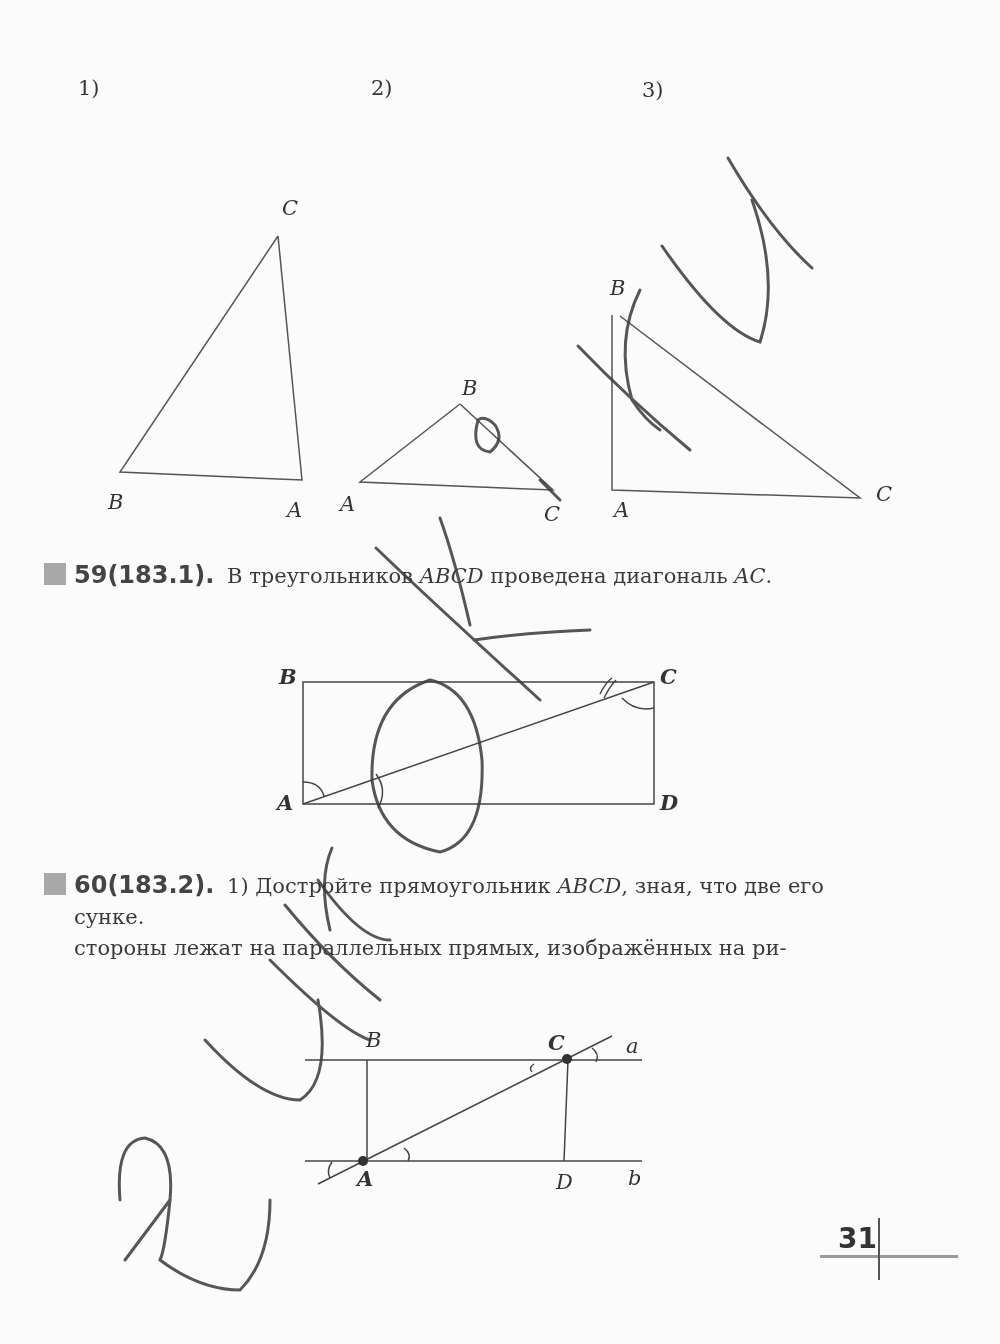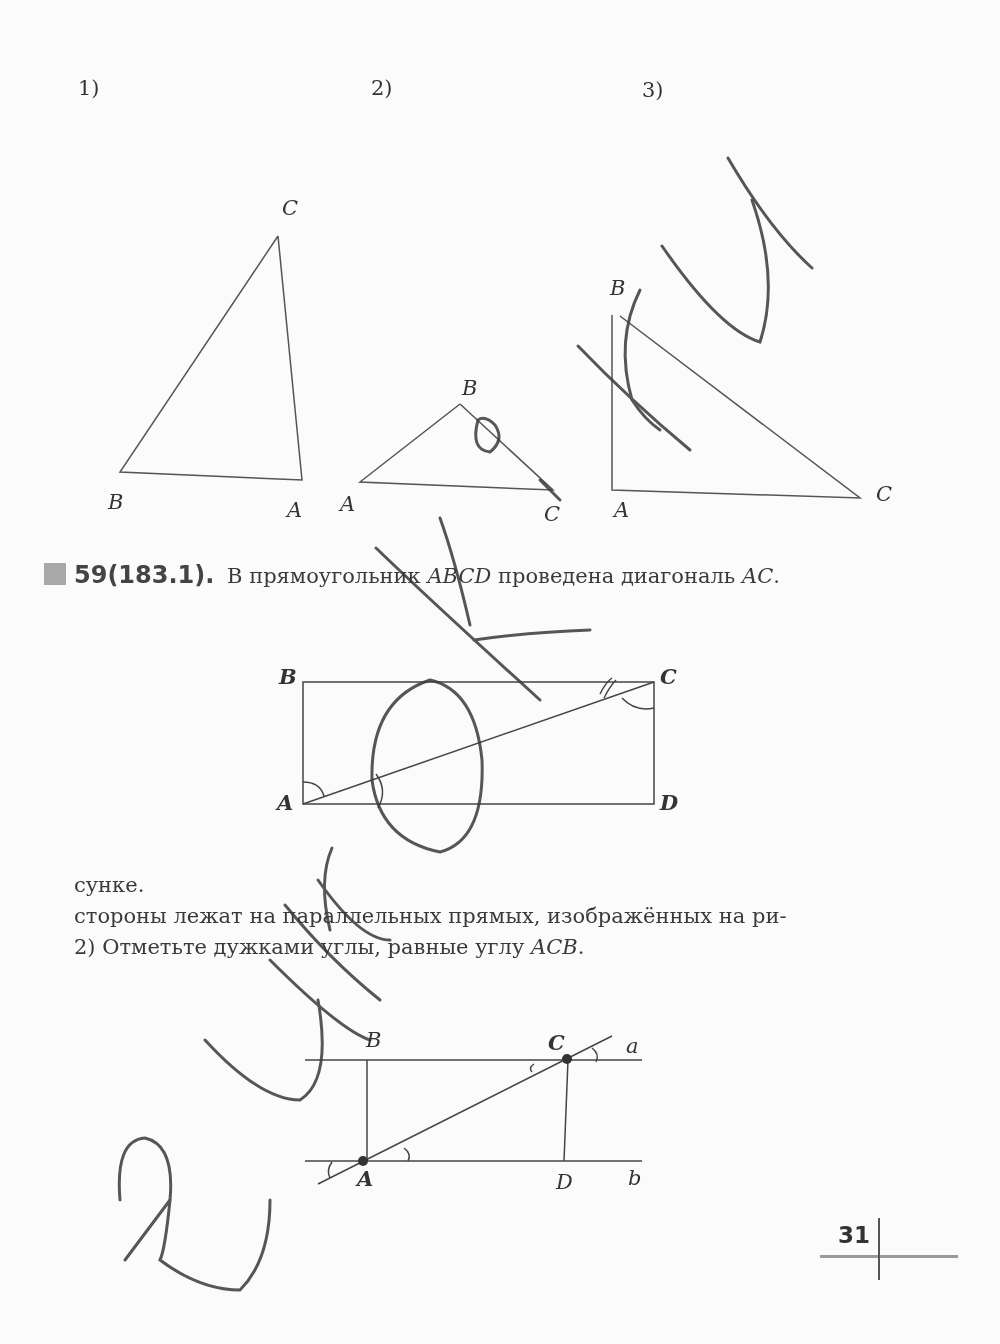--- a/index.html
+++ b/index.html
@@ -11,21 +11,21 @@
   }
   .abs { position: absolute; }
   .fig-label { font-family: "DejaVu Serif", serif; font-size: 21px; color: #333; }
   .task { position: absolute; left: 44px; width: 850px; font-size: 21px; line-height: 31px; color: #3a3a3a; }
   .task .line { white-space: nowrap; display: block; }
   .task .indent { padding-left: 30px; }
   .marker { display: inline-block; width: 22px; height: 22px; background: #a8a8a8; vertical-align: -2px; margin-right: 8px; }
   .num { font-family: "DejaVu Sans", sans-serif; font-weight: bold; font-size: 24px; color: #444; margin-right: 6px; margin-top: 11px; }
   .it { font-style: italic; }
   svg { position: absolute; left: 0; top: 0; }
-  .page-num { position: absolute; left: 838px; top: 1222px; font-family: "DejaVu Sans", sans-serif; font-weight: bold; font-size: 23px; color: #333; }
+  .page-num { position: absolute; left: 838px; top: 1222px; font-family: "DejaVu Sans", sans-serif; font-weight: bold; font-size: 28px; color: #333; }
 </style>
 </head>
 <body>
 
 <div class="abs fig-label" style="left:78px;top:76px;">1)</div>
 <div class="abs fig-label" style="left:371px;top:76px;">2)</div>
 <div class="abs fig-label" style="left:642px;top:78px;">3)</div>
 
 <svg width="1000" height="1344" viewBox="0 0 1000 1344">
 
@@ -91,39 +91,40 @@
 <div class="abs fig-label it" style="left:462px;top:376px;">B</div>
 <div class="abs fig-label it" style="left:340px;top:492px;">A</div>
 <div class="abs fig-label it" style="left:544px;top:502px;">C</div>
 <div class="abs fig-label it" style="left:610px;top:276px;">B</div>
 <div class="abs fig-label it" style="left:614px;top:498px;">A</div>
 <div class="abs fig-label it" style="left:876px;top:482px;">C</div>
 
 <div class="task" style="top:560px;">
   <span class="line">
     <span class="marker"></span><span class="num">59(183.1).</span>
-    <span>В прямоугольник</span>
+    <span>В треугольников</span>
     <span class="it">ABCD</span>
     <span>проведена диагональ</span>
     <span class="it">AC</span><span>.</span>
   </span>
 </div>
 
 <div class="abs fig-label it" style="left:279px;top:664px;font-weight:bold;">B</div>
 <div class="abs fig-label it" style="left:660px;top:664px;font-weight:bold;">C</div>
 <div class="abs fig-label it" style="left:277px;top:790px;font-weight:bold;">A</div>
 <div class="abs fig-label it" style="left:660px;top:790px;font-weight:bold;">D</div>
 
 <div class="task" style="top:870px;">
+  <span class="line">
+    <span class="marker"></span><span class="num">60(183.2).</span>
+    <span>1) Достройте прямоугольник</span>
+    <span class="it">ABCD</span><span>, зная, что две его</span>
+  </span>
   <span class="line indent">сунке.</span>
   <span class="line indent">стороны лежат на параллельных прямых, изображённых на ри-</span>
-  <span class="line indent">
-    <span>2) Отметьте дужками углы, равные углу</span>
-    <span class="it">ACB</span><span>.</span>
-  </span>
 </div>
 
 <div class="abs fig-label it" style="left:366px;top:1028px;">B</div>
 <div class="abs fig-label it" style="left:548px;top:1030px;font-weight:bold;">C</div>
 <div class="abs fig-label it" style="left:626px;top:1034px;">a</div>
 <div class="abs fig-label it" style="left:357px;top:1166px;font-weight:bold;">A</div>
 <div class="abs fig-label it" style="left:556px;top:1170px;">D</div>
 <div class="abs fig-label it" style="left:628px;top:1166px;">b</div>
 
 <div class="page-num">31</div>

